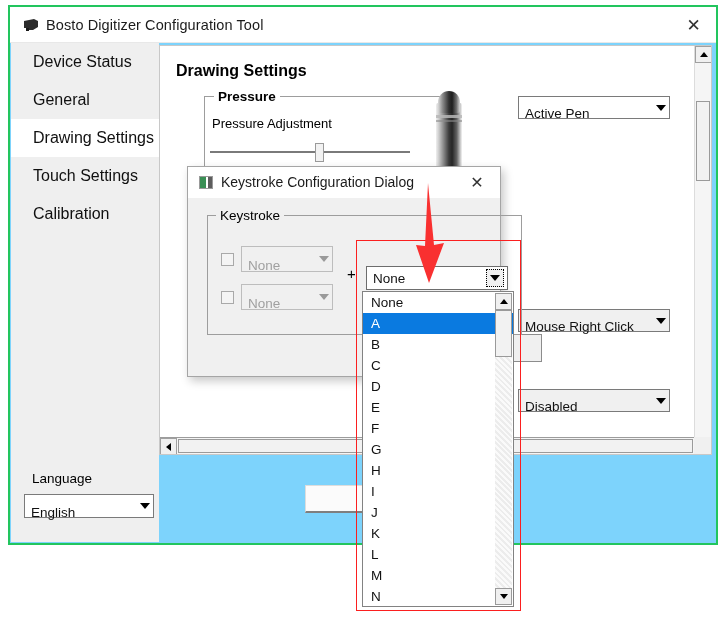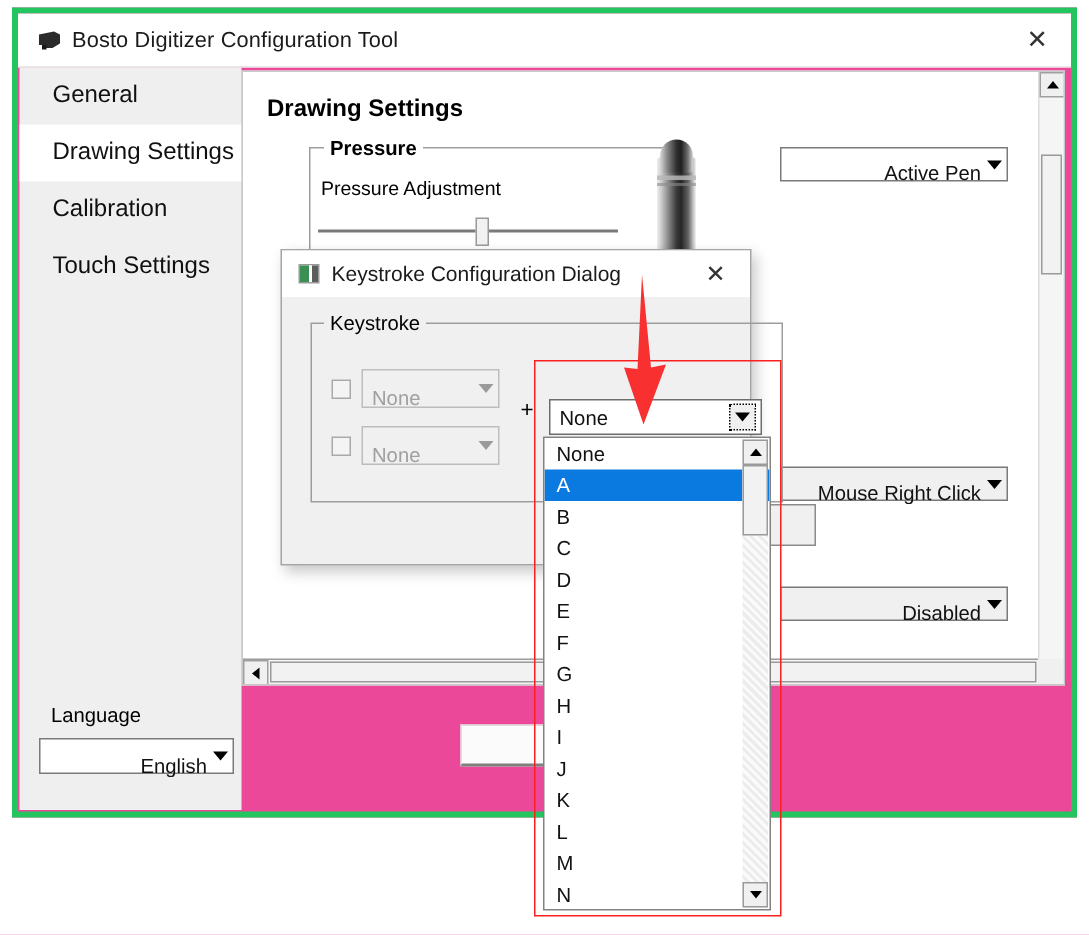--- a/index.html
+++ b/index.html
@@ -17,24 +17,23 @@
     overflow: hidden;
   }
 
   
   #app-window {
     position: absolute;
     left: 8px;
     top: 5px;
     width: 710px;
     height: 540px;
-    background: #ec4899;
-    border: 4px solid #22c55e;
-    box-sizing: border-box;
-    text-align: right;
+    background: #7dd3fc;
+    border: 2px solid #22c55e;
+    box-sizing: border-box;
   }
   #title-bar {
     position: absolute;
     left: 0; top: 0;
     width: 100%;
     height: 36px;
     background: #ffffff;
     border-bottom: 1px solid #e8e8e8;
     box-sizing: border-box;
   }
@@ -625,30 +624,33 @@
     <svg id="app-icon" viewBox="0 0 16 14">
       <path d="M1 3 L11 1 L15 3 L15 9 L10 12 L5 12 L5 10 L1 10 Z" fill="#2b2b2b"></path>
       <rect x="3" y="10" width="3" height="3" fill="#1a1a1a"></rect>
     </svg>
     <div id="title-text">Bosto Digitizer Configuration Tool</div>
     <div id="win-close">✕</div>
   </div>
 
   <div id="sidebar">
     <div class="nav-item">
+      <span>Device Status</span>
+    </div>
+    <div class="nav-item">
       <span>General</span>
     </div>
     <div class="nav-item selected">
       <span>Drawing Settings</span>
     </div>
     <div class="nav-item">
+      <span>Touch Settings</span>
+    </div>
+    <div class="nav-item">
       <span>Calibration</span>
-    </div>
-    <div class="nav-item">
-      <span>Touch Settings</span>
     </div>
   </div>
 
   <div id="content-panel">
     <div id="content-inner">
 
       <div id="page-title">Drawing Settings</div>
 
       <div id="pressure-group"></div>
       <div id="pressure-legend">Pressure</div>

